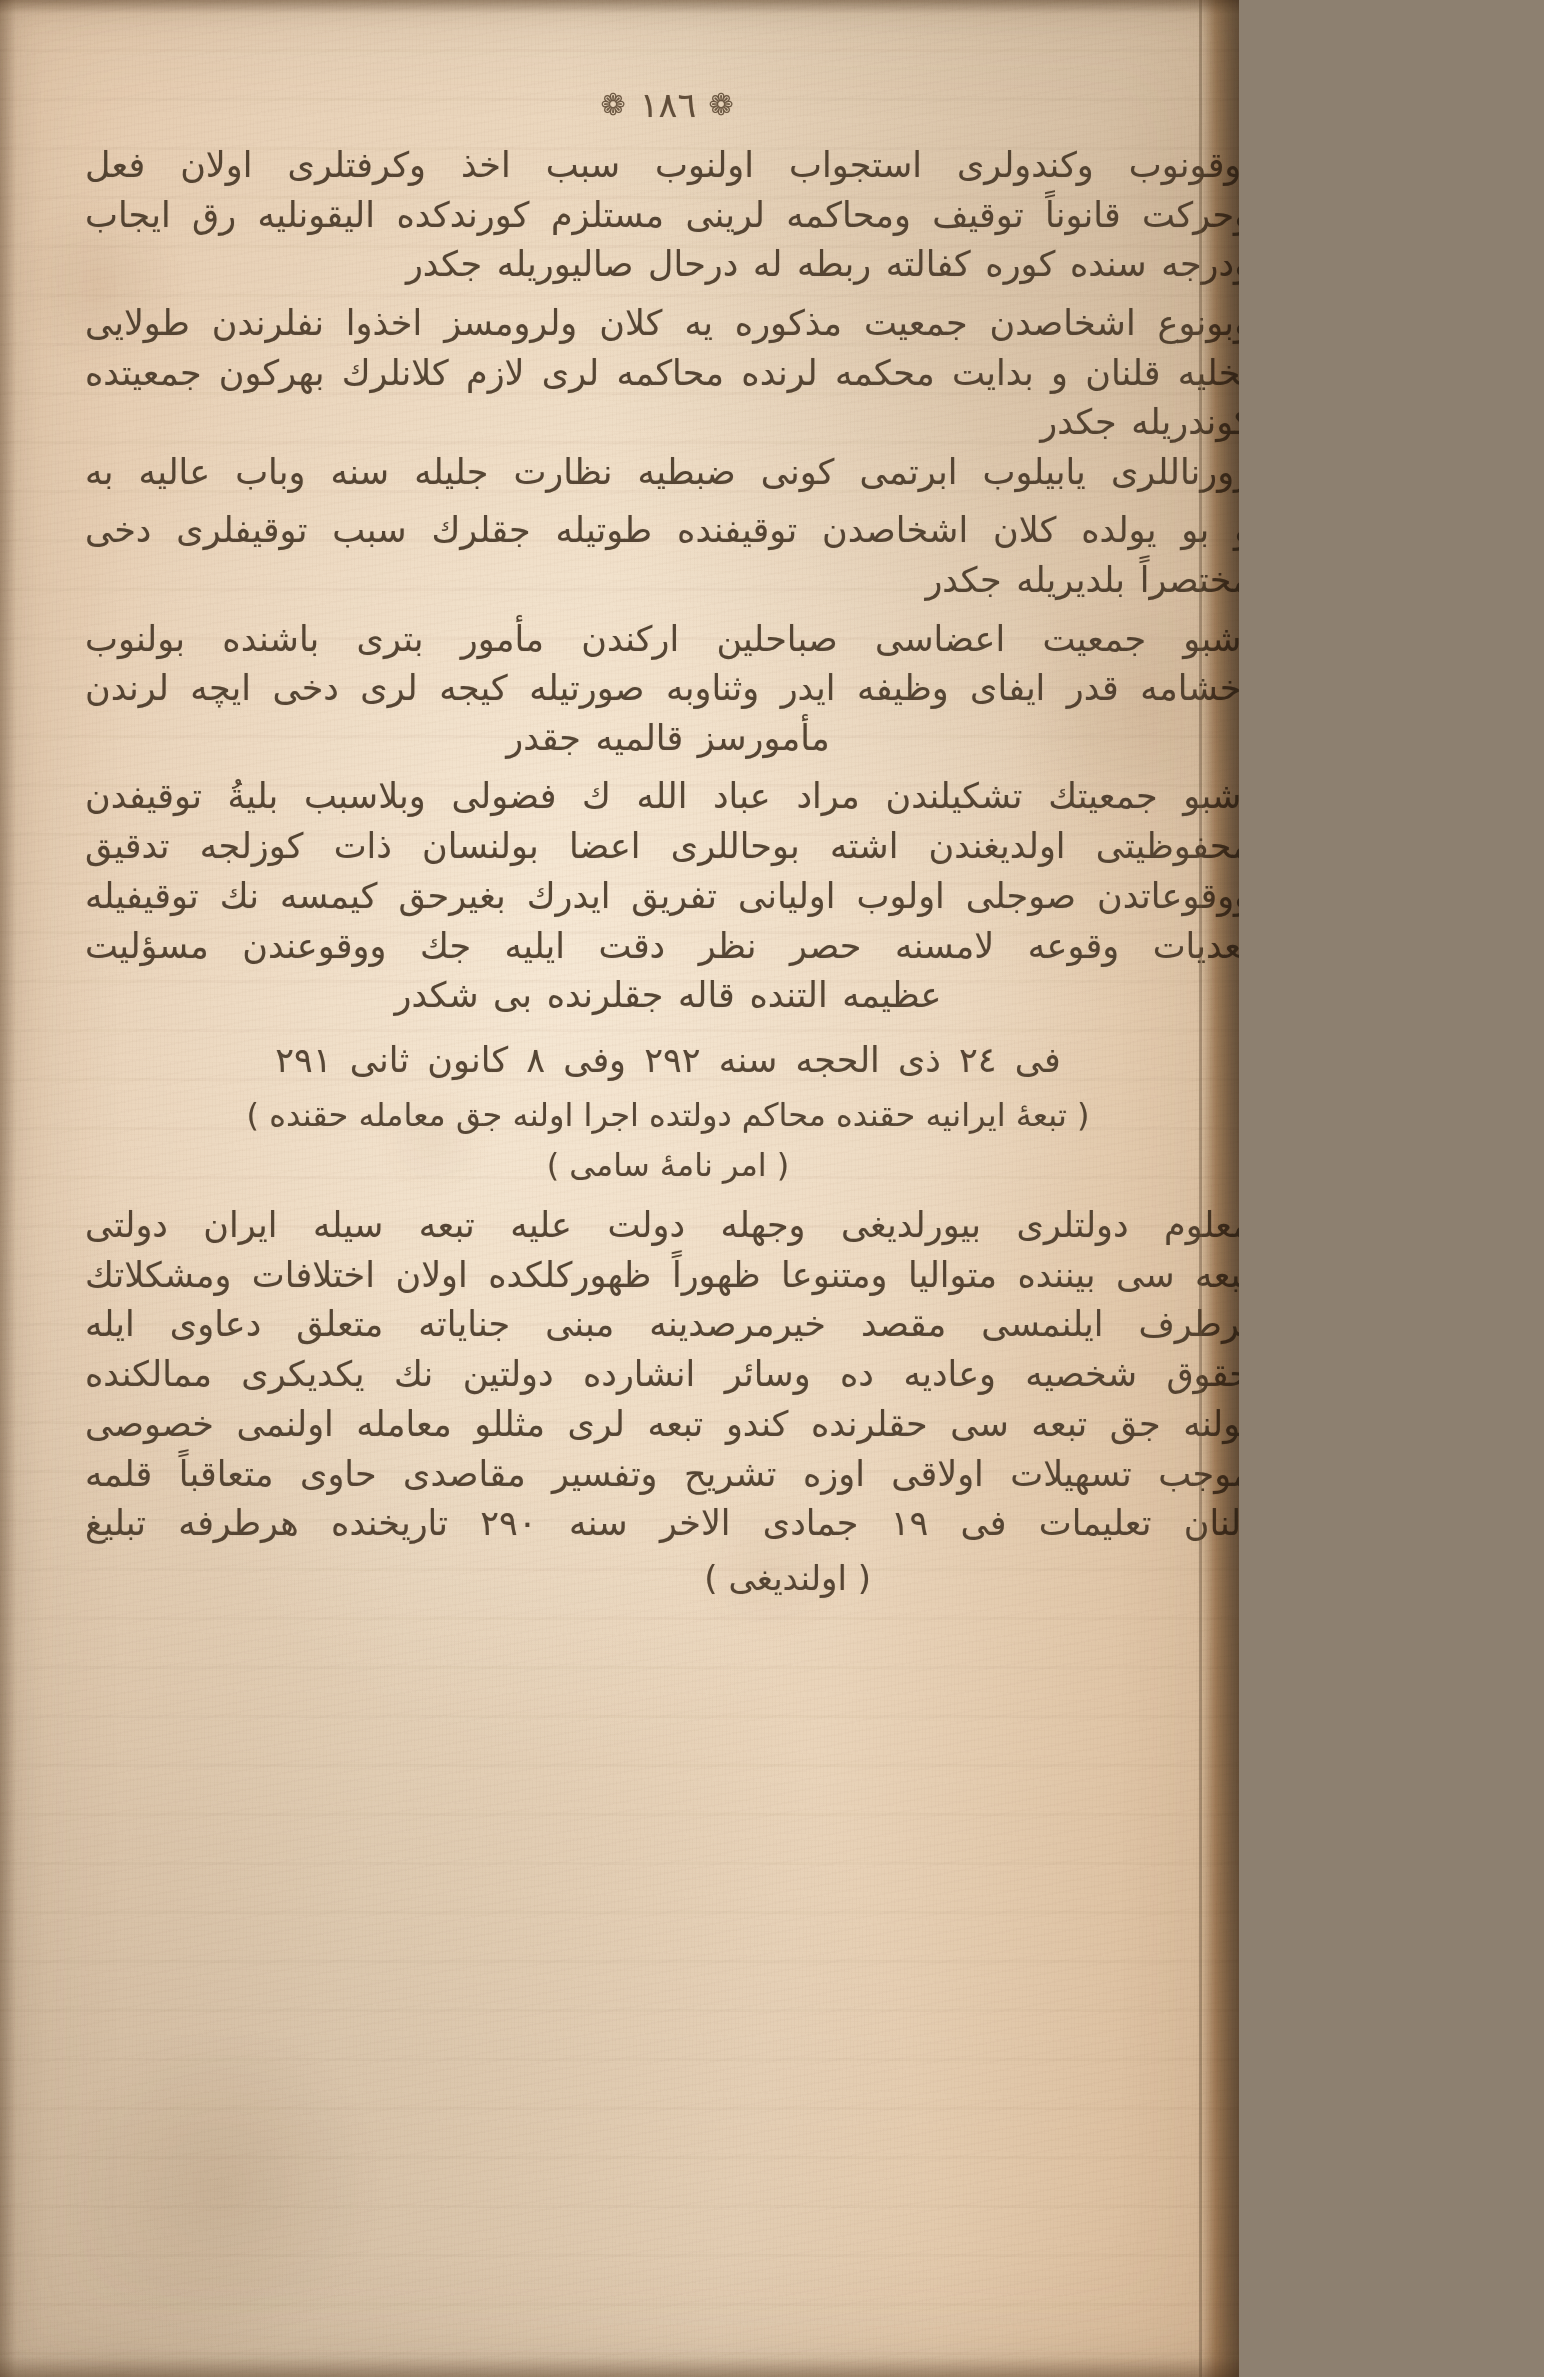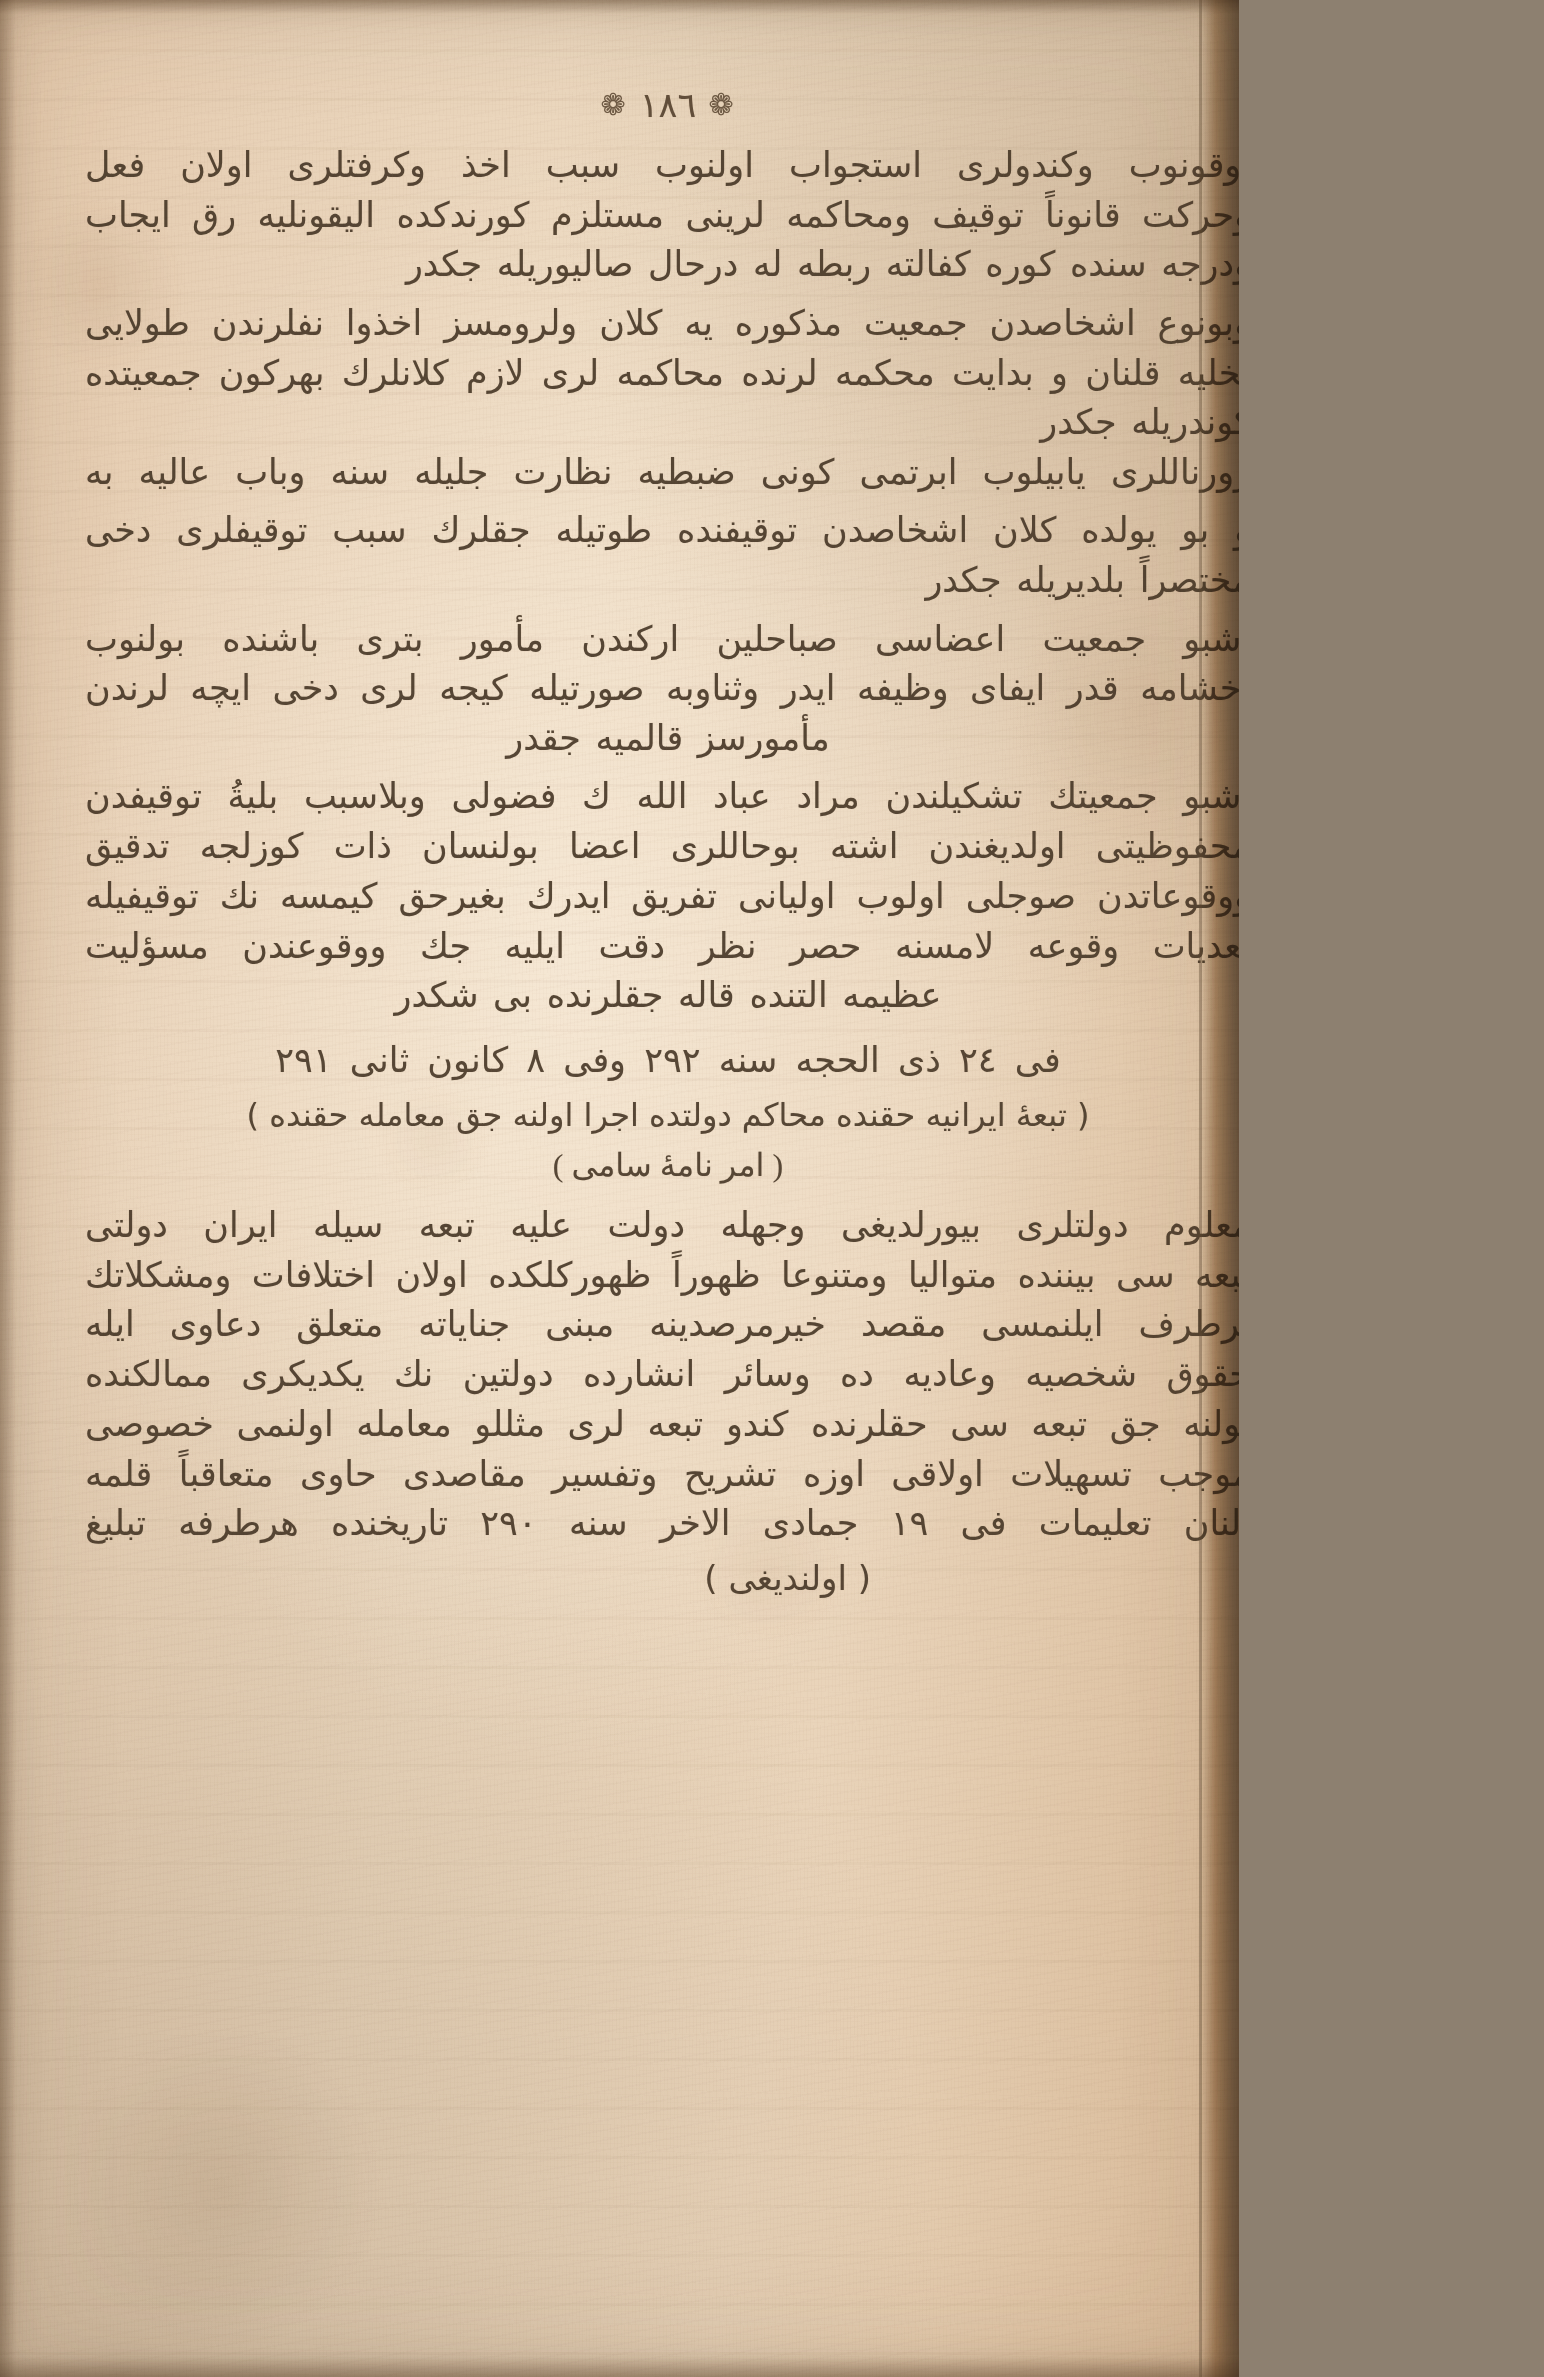--- a/index.html
+++ b/index.html
@@ -172,21 +172,20 @@
   .heading-paren {
     text-align: center;
     font-size: 32px;
     line-height: 1.5;
     margin: 1.8px 0;
     letter-spacing: 0.4px;
   }
   .heading-paren.small {
     font-size: 32px;
     margin-bottom: 12.4px;
-    font-family: Liberation Serif, serif;
   }
   .tail-line {
     text-align: right;
     font-size: 34px;
     margin-top: 5.3px;
     padding-right: 380px;
   }
 
   
   #page-content {

